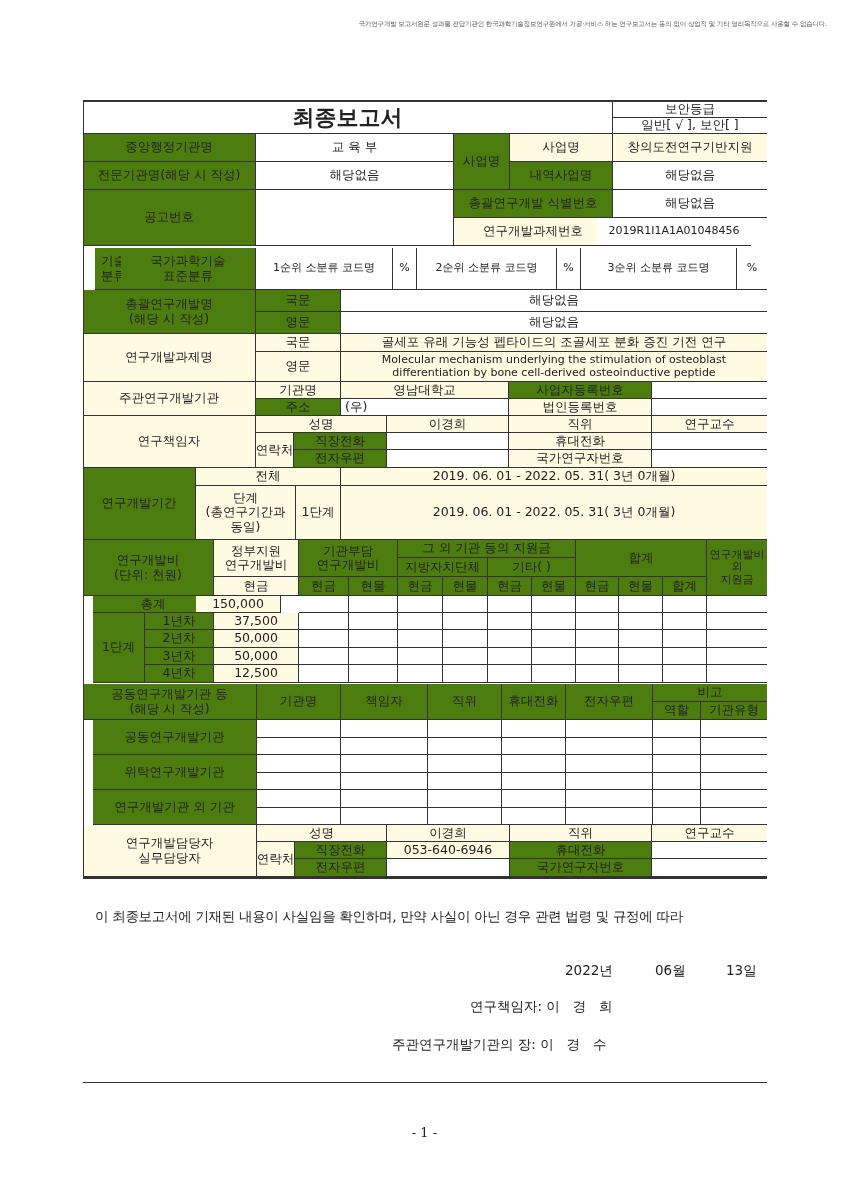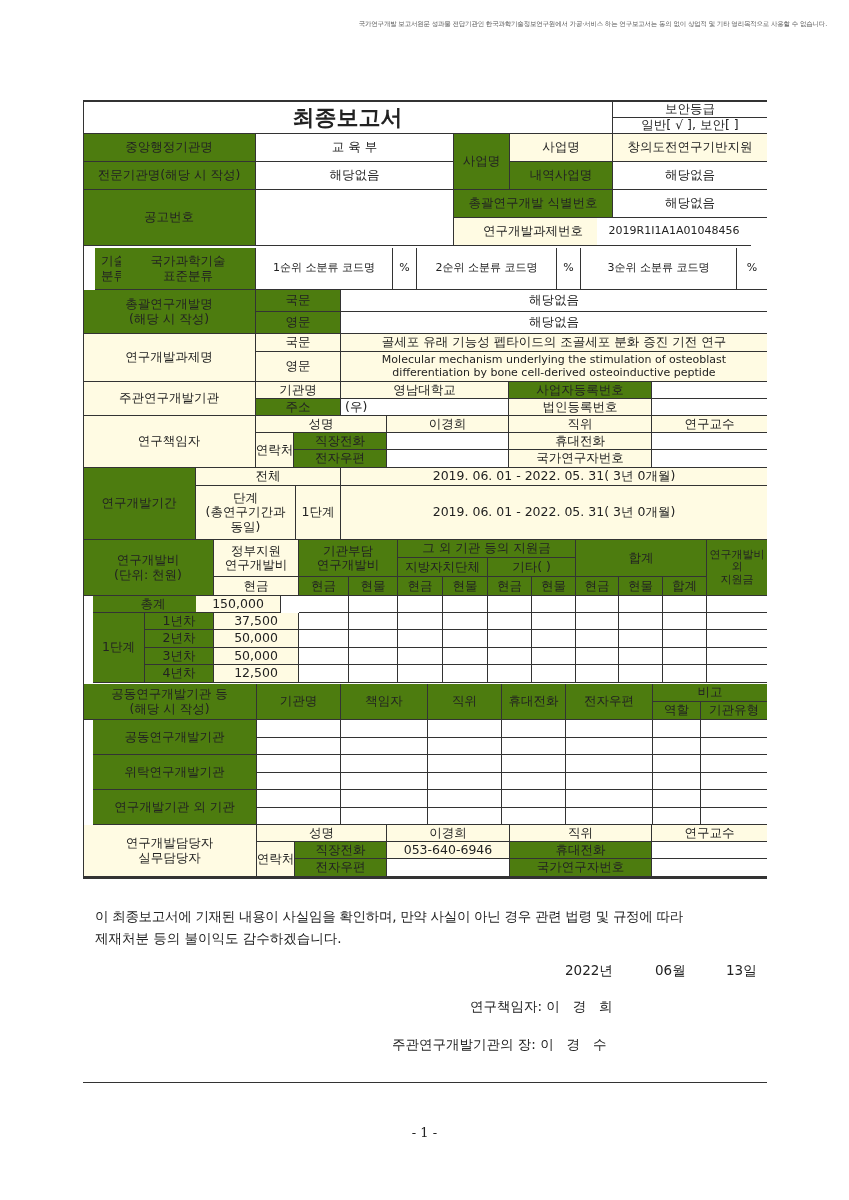--- a/index.html
+++ b/index.html
@@ -228,21 +228,20 @@
 <div class="c y" style="left:387px;top:842px;width:123px;height:17px;">053-640-6946</div>
 <div class="c g" style="left:510px;top:842px;width:142px;height:17px;">휴대전화</div>
 <div class="c w nb-r" style="left:652px;top:842px;width:115px;height:17px;"></div>
 <div class="c g" style="left:295px;top:859px;width:92px;height:18px;">전자우편</div>
 <div class="c w" style="left:387px;top:859px;width:123px;height:18px;"></div>
 <div class="c g" style="left:510px;top:859px;width:142px;height:18px;">국가연구자번호</div>
 <div class="c w nb-r" style="left:652px;top:859px;width:115px;height:18px;"></div>
 
 <div class="statement">
   <div style="white-space:nowrap;letter-spacing:-0.3px;">이 최종보고서에 기재된 내용이 사실임을 확인하며, 만약 사실이 아닌 경우 관련 법령 및 규정에 따라</div>
-  <div>제재처분 등의 불이익도 감수하겠습니다.</div>
 </div>
 
 <div class="sig" style="left:565px;top:962px;">2022년</div>
 <div class="sig" style="left:655px;top:962px;">06월</div>
 <div class="sig" style="left:726px;top:962px;">13일</div>
 <div class="sig" style="left:470px;top:998px;white-space:pre;">연구책임자: 이   경   희</div>
 <div class="sig" style="left:392px;top:1036px;white-space:pre;">주관연구개발기관의 장: 이   경   수</div>
 
 <div class="rule" style="top:1082px;height:1px;"></div>
 

